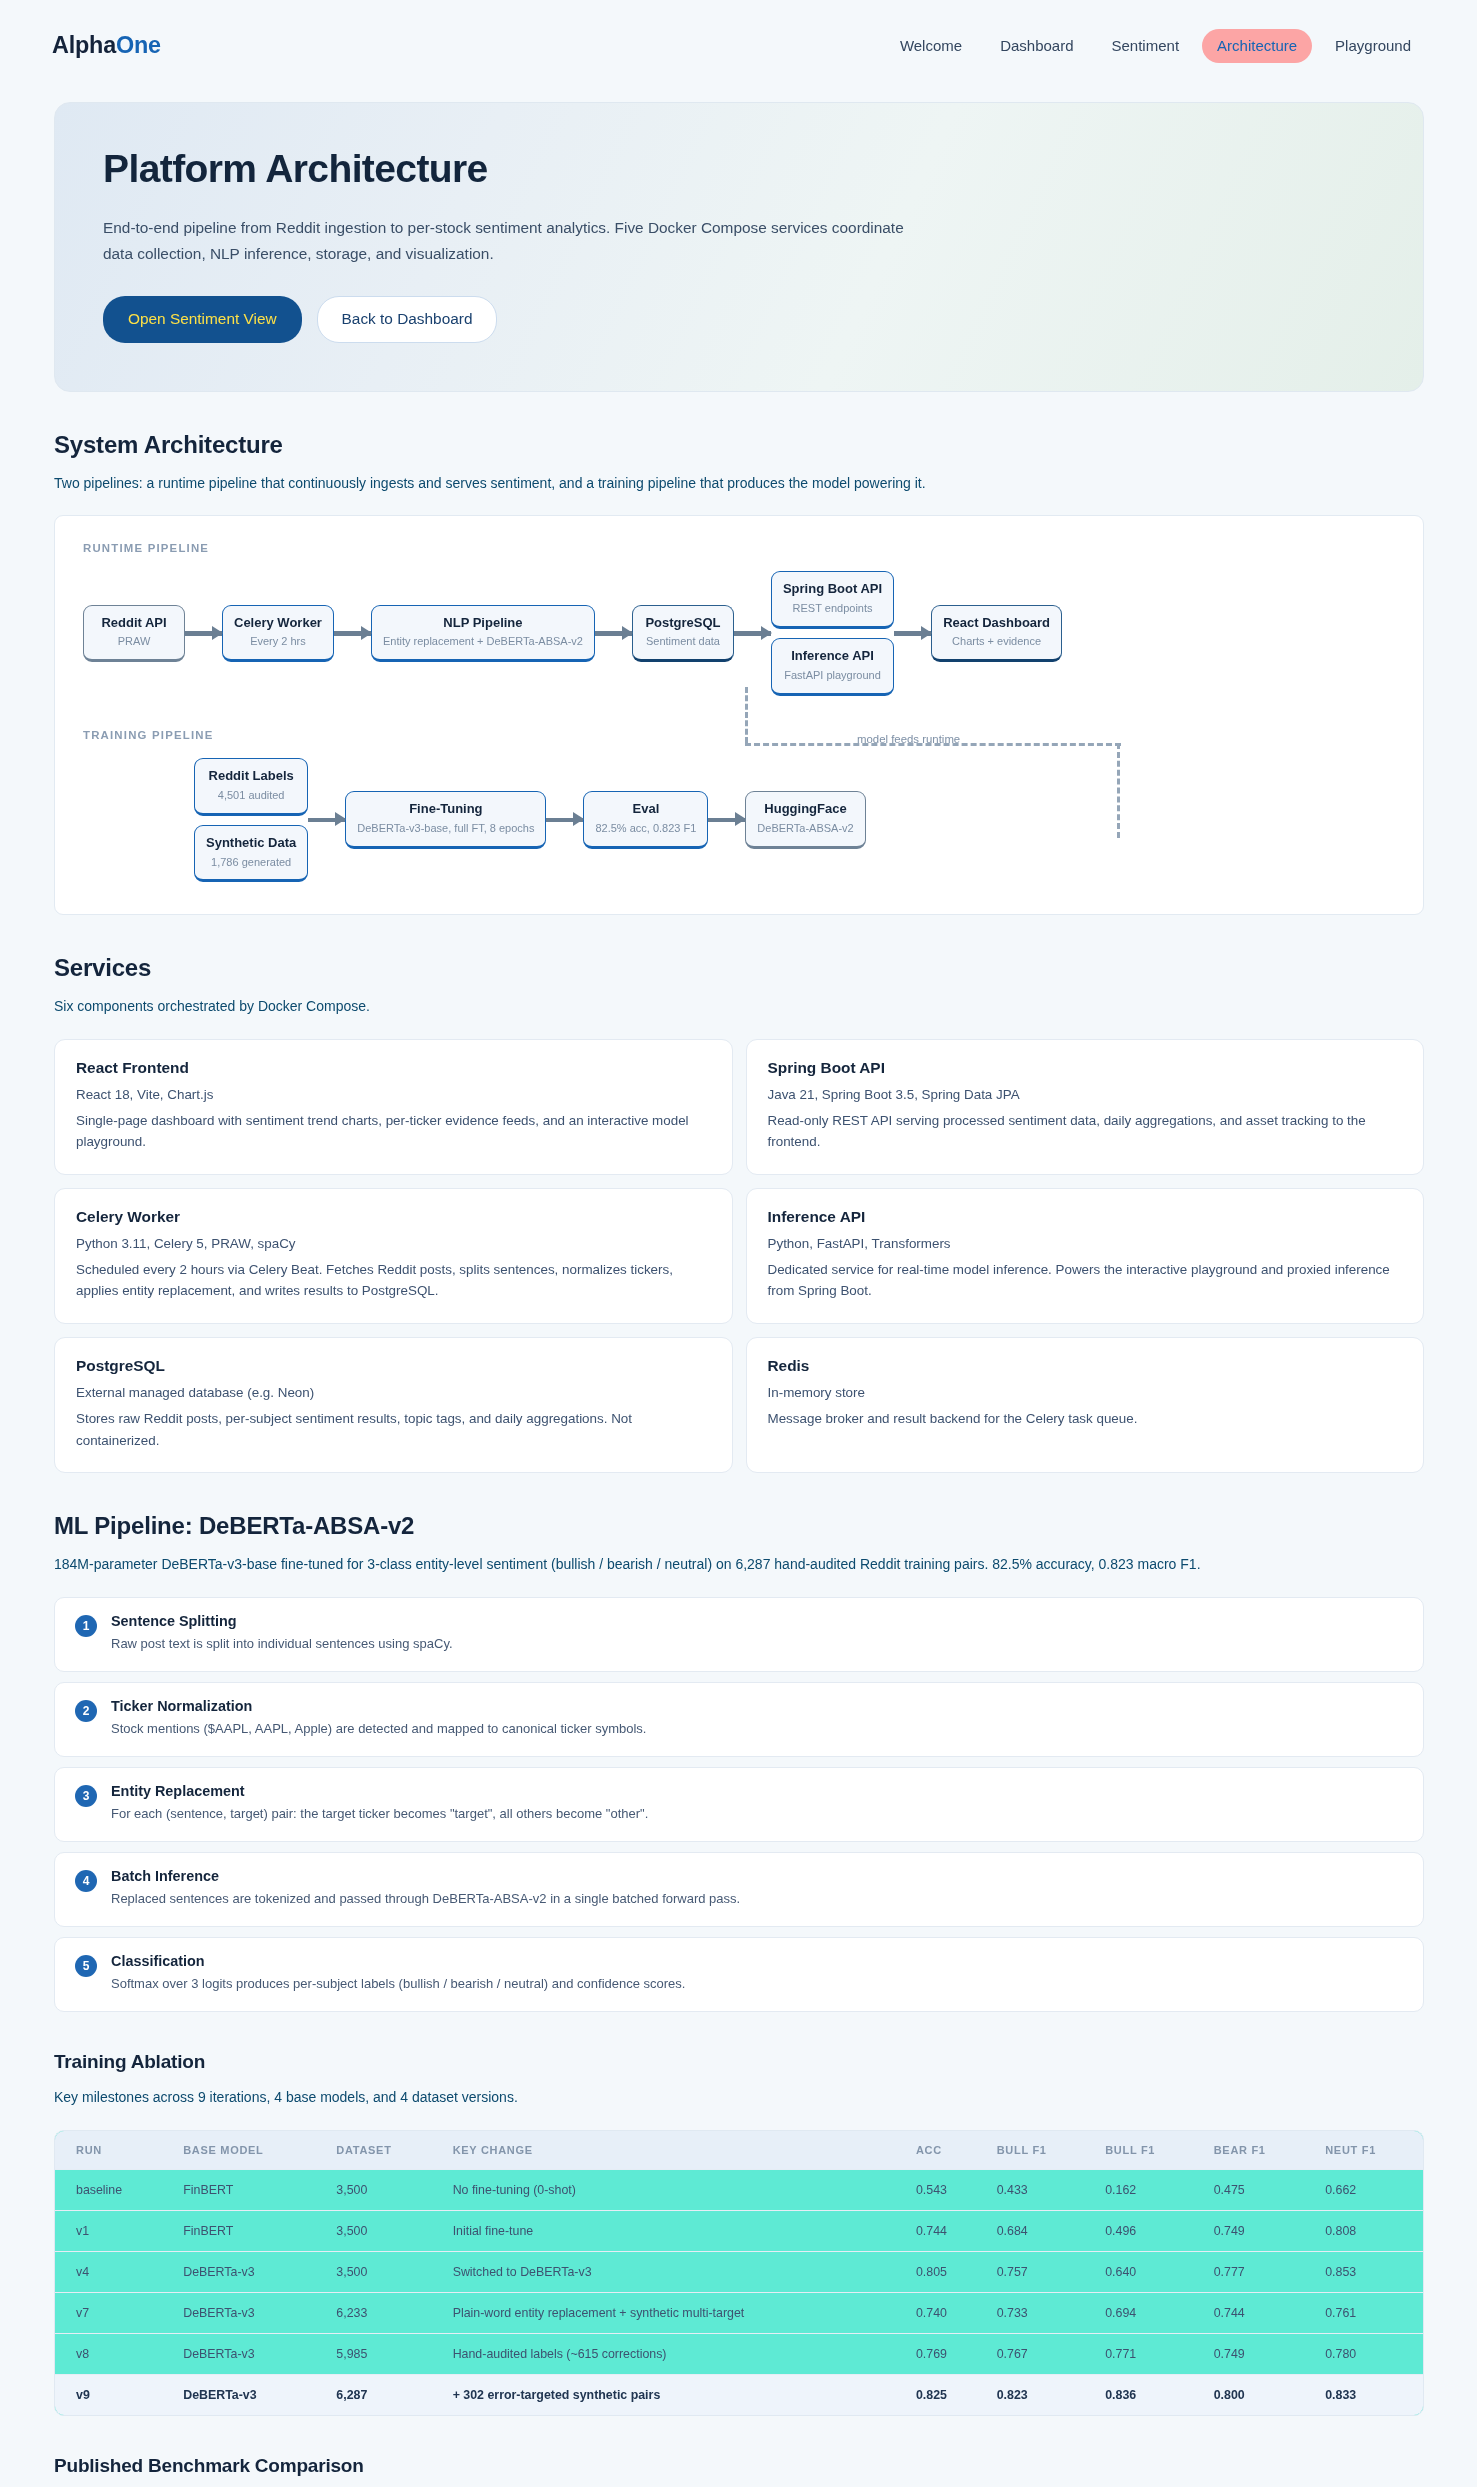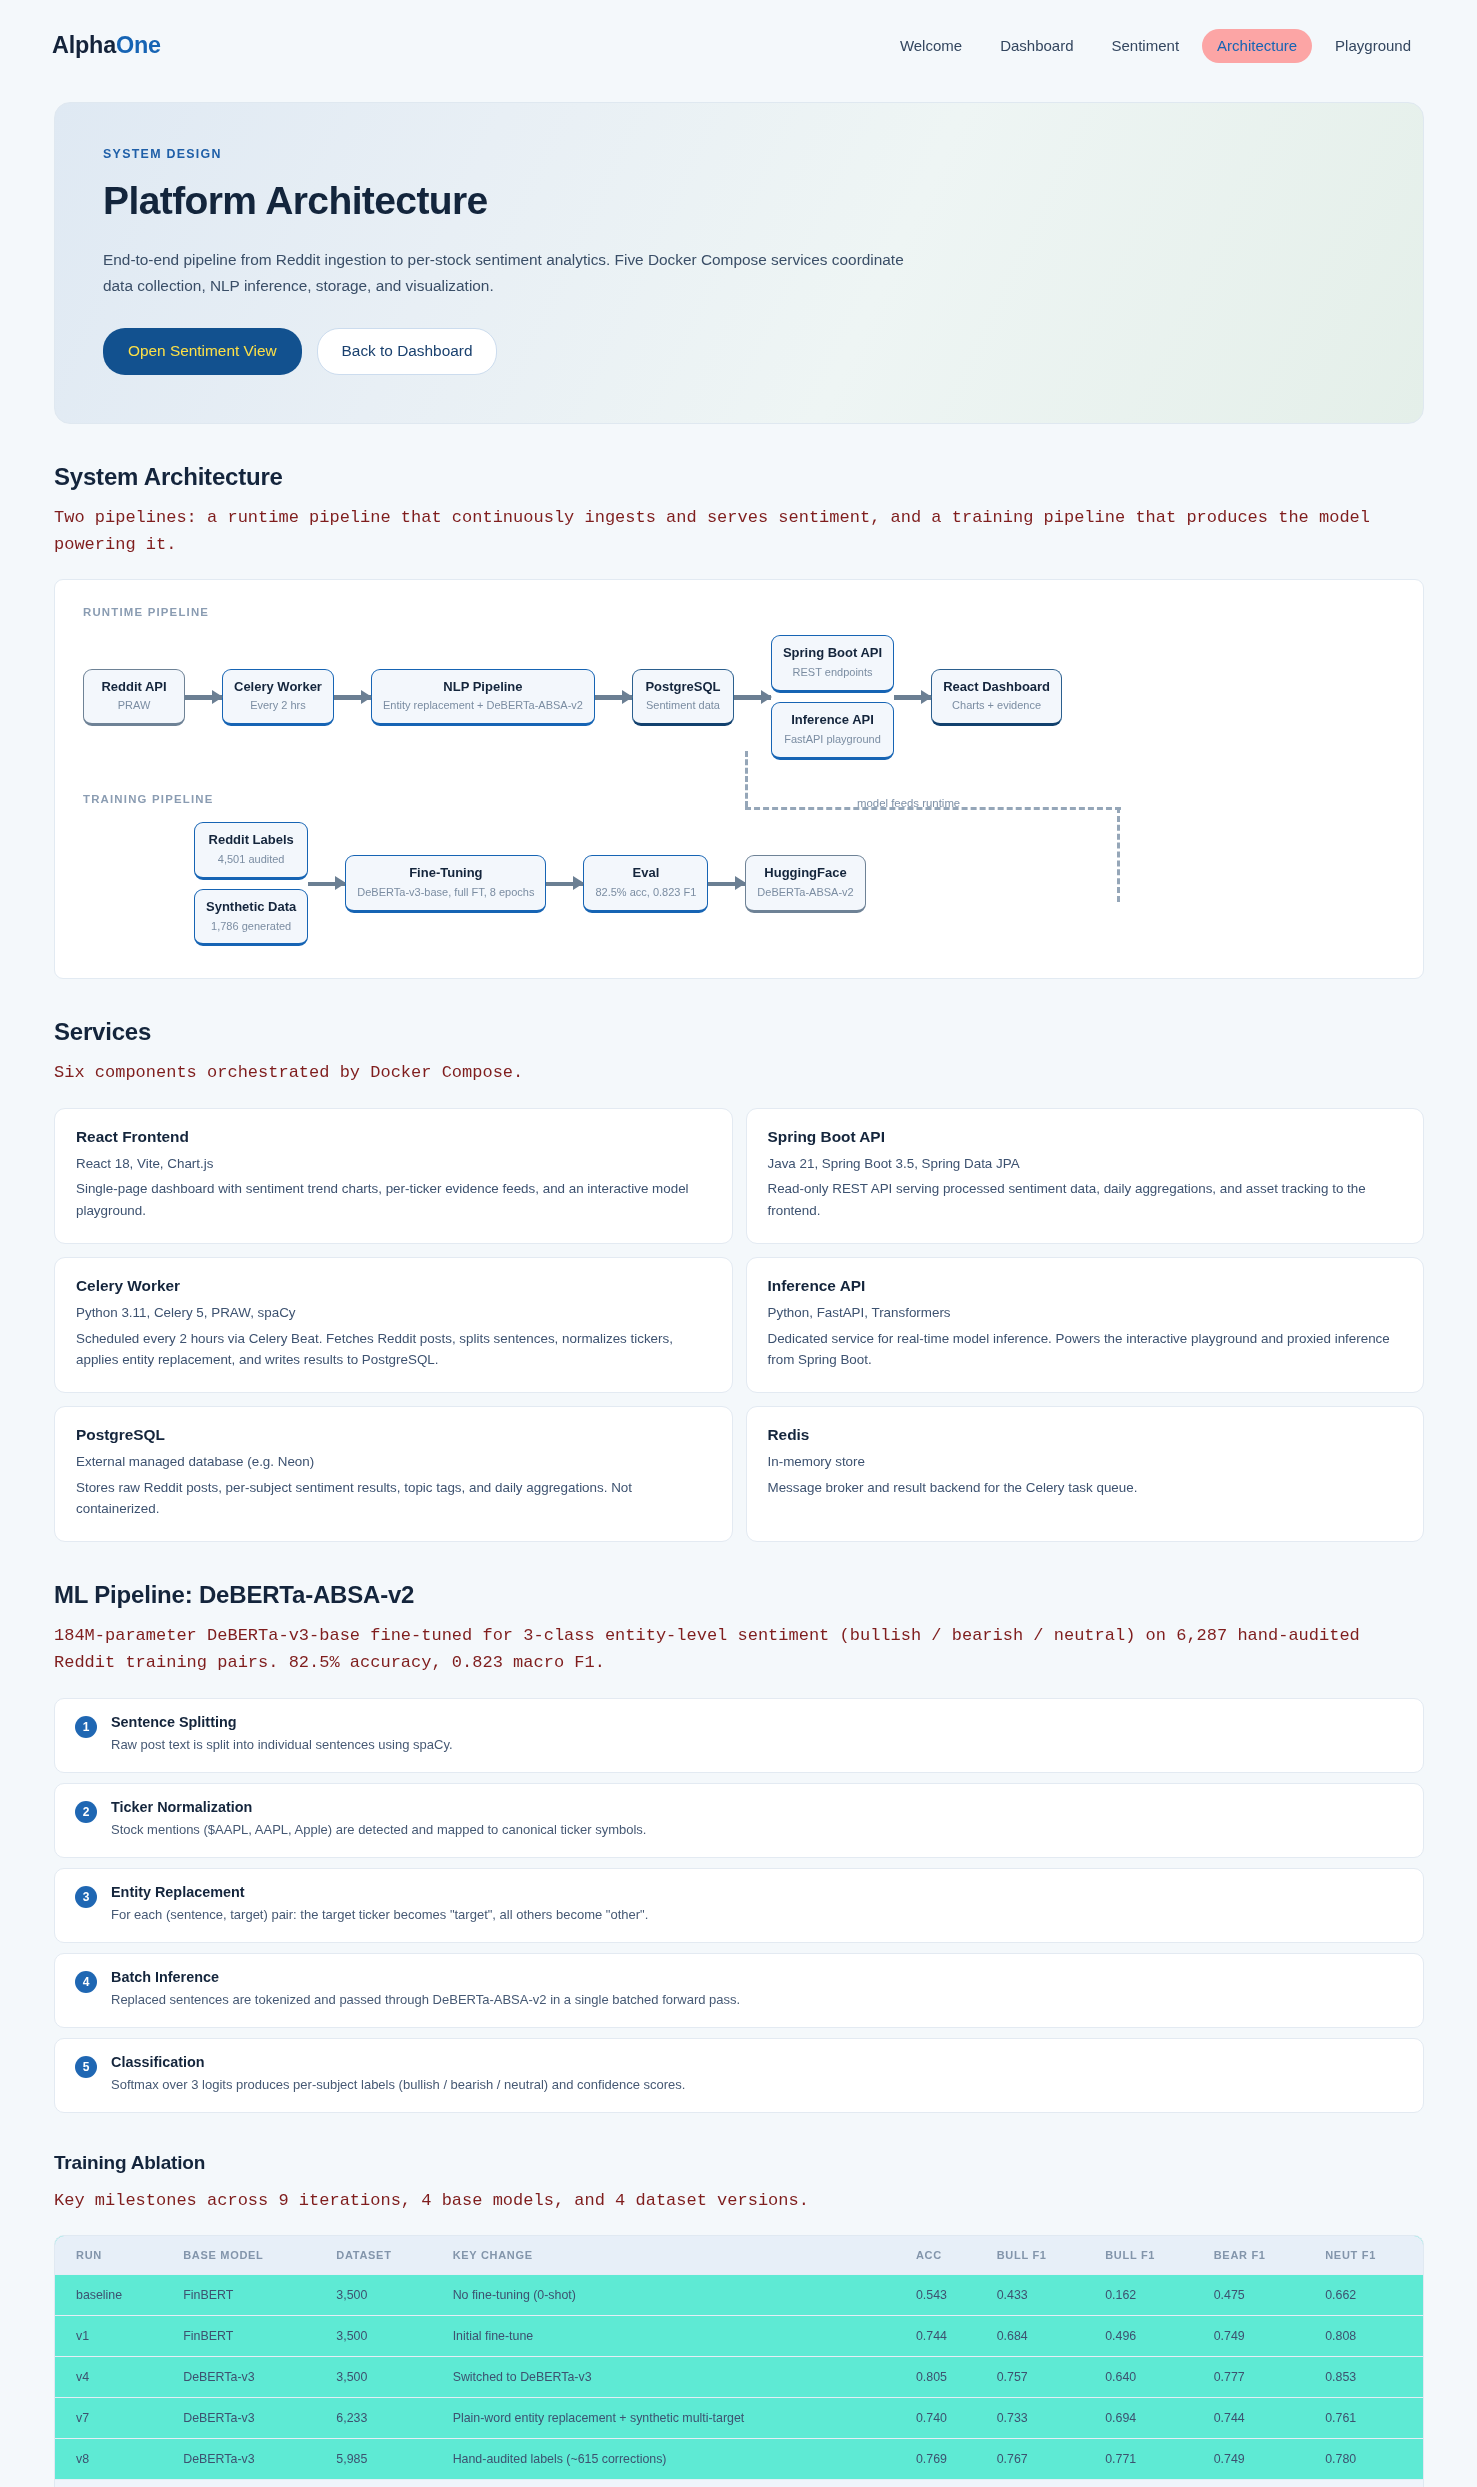--- a/index.html
+++ b/index.html
@@ -81,26 +81,25 @@
   
   .sec { margin-top: 39px; }
   .sec h2 {
     font-size: 24px;
     font-weight: 700;
     letter-spacing: -0.2px;
     color: #14253c;
     margin-bottom: 13px;
   }
   .sec .lede {
-    font-size: 17px;
-    color: #7f1d1d;
+    font-size: 14px;
+    color: #0c4a6e;
     line-height: 1.6;
     margin-bottom: 21px;
     max-width: 1373px;
-    font-family: Liberation Mono, monospace;
   }
 
   
   .diagram {
     background: #ffffff;
     border: 0.5px solid #e2eaf2;
     border-radius: 9px;
     padding: 26px 28px 32px 28px;
     position: relative;
   }
@@ -234,21 +233,20 @@
       <a href="#">Dashboard</a>
       <a href="#">Sentiment</a>
       <a href="#" class="active">Architecture</a>
       <a href="#">Playground</a>
     </nav>
   </div>
 
   <div class="content">
 
     <section class="hero">
-      <div class="eyebrow">SYSTEM DESIGN</div>
       <h1>Platform Architecture</h1>
       <p>End-to-end pipeline from Reddit ingestion to per-stock sentiment analytics. Five Docker Compose services coordinate data collection, NLP inference, storage, and visualization.</p>
       <div class="btnrow">
         <button class="btn btn-primary">Open Sentiment View</button>
         <button class="btn btn-ghost">Back to Dashboard</button>
       </div>
     </section>
 
     <section class="sec">
       <h2>System Architecture</h2>

